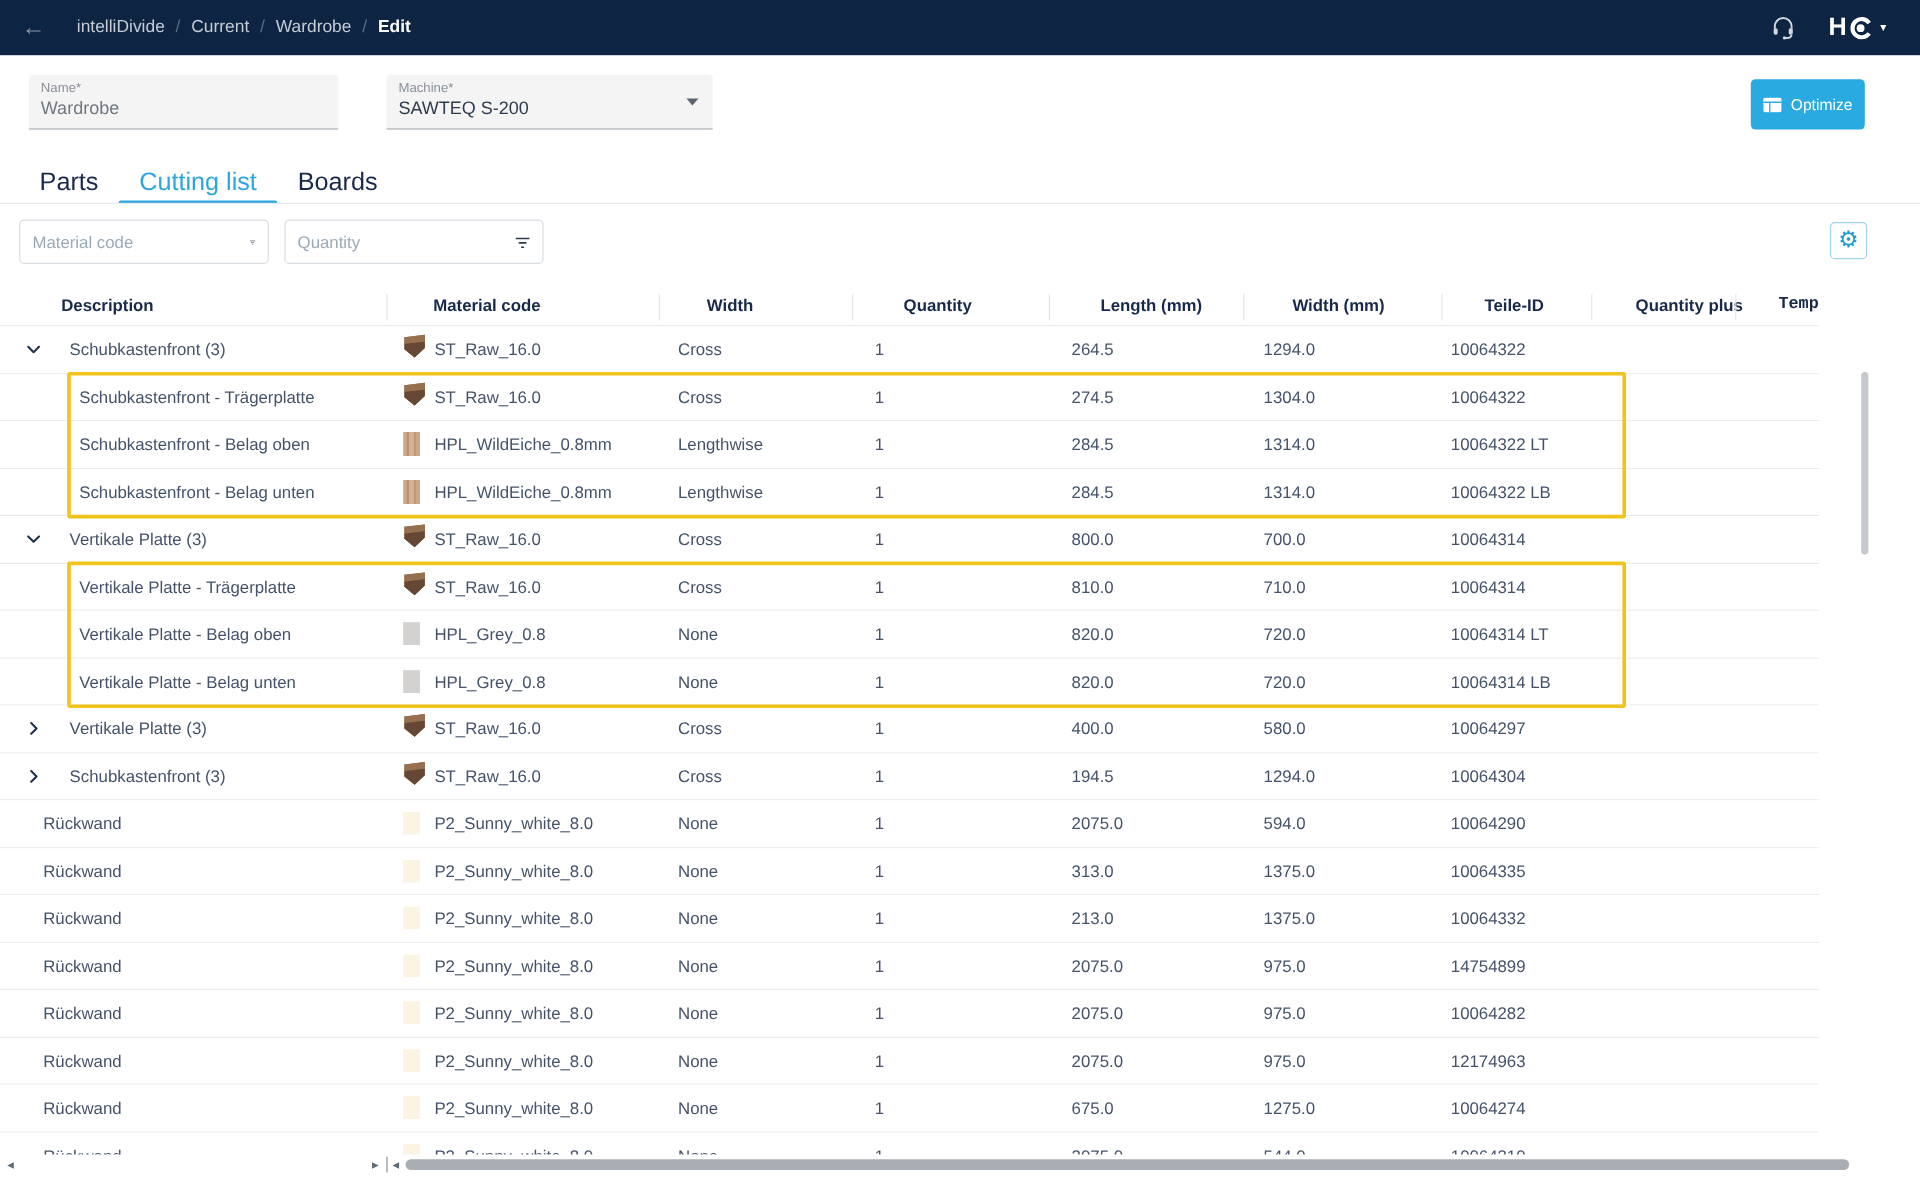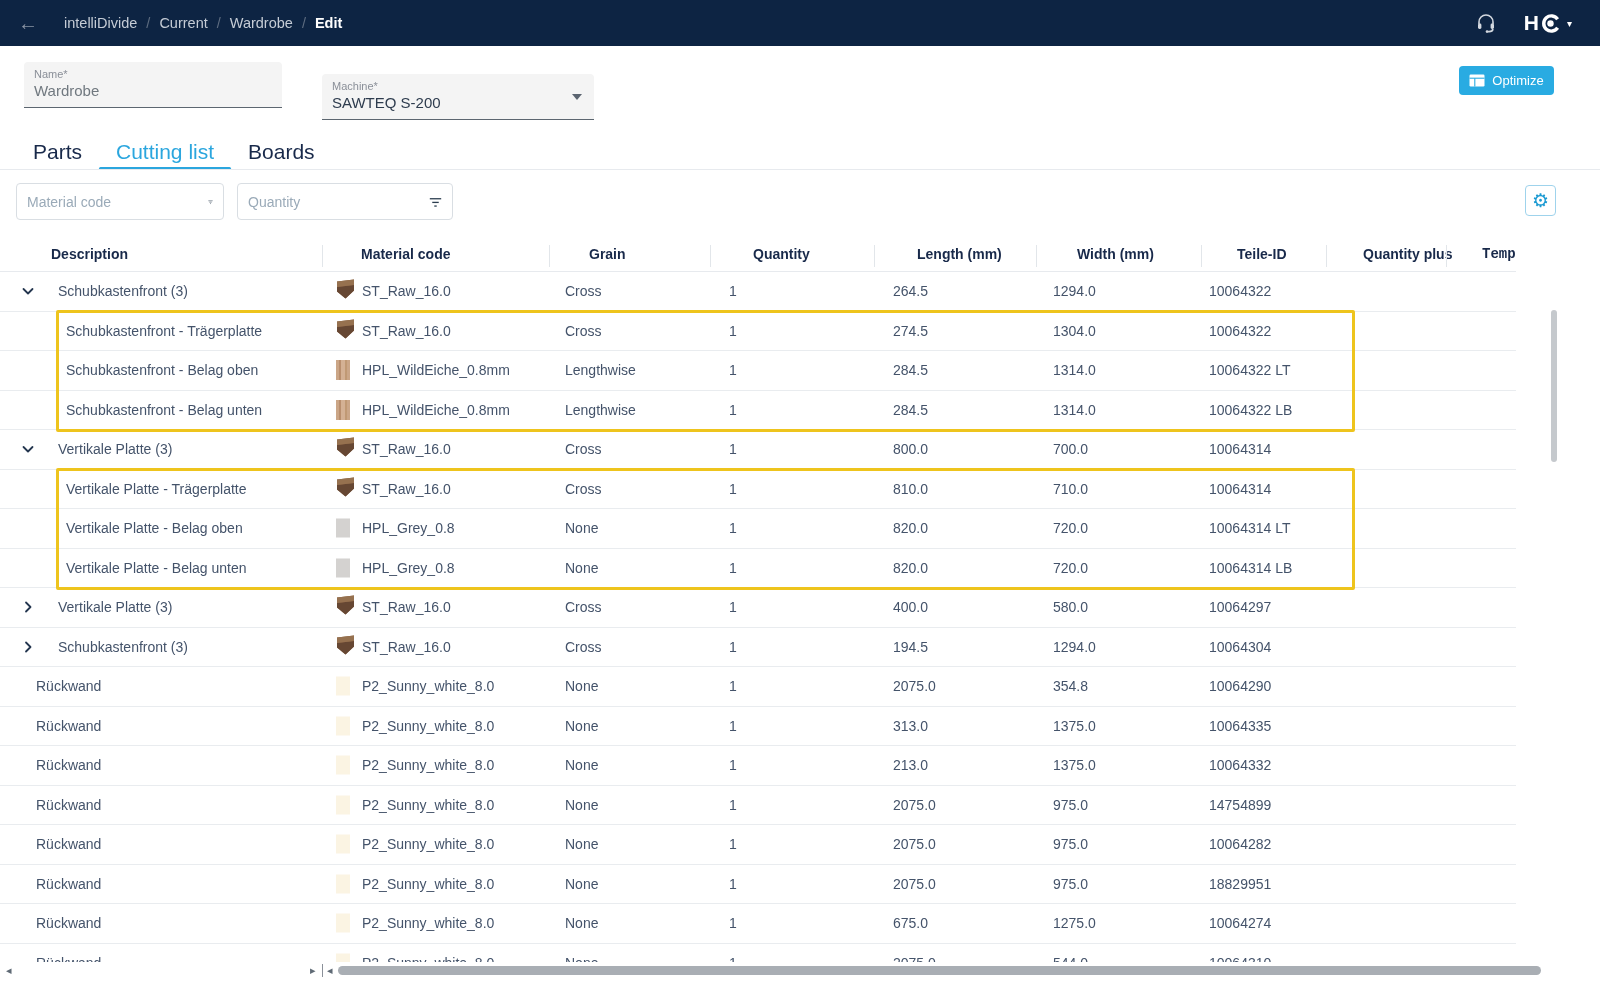--- a/index.html
+++ b/index.html
@@ -17,23 +17,23 @@
   .logo-h { color:#fff; font-weight:bold; font-size:21px; letter-spacing:-1px; }
   .logo-caret { color:#fff; font-size:10px; margin-left:4px; }
 
   
   .field { position:absolute; top:62px; height:46px; background:#f4f4f4; border-radius:4px 4px 0 0; border-bottom:1px solid #5c6670; padding:6px 10px 0 10px; }
   .field .flabel { font-size:11px; color:#8a8f98; display:block; line-height:13px; }
   .field .fvalue { font-size:15px; line-height:20px; color:#2e3c4e; display:block; white-space:nowrap; }
   .field .fvalue.muted { color:#70787f; }
   .field .fcaret { position:absolute; right:12px; top:20px; width:0; height:0; border-left:5px solid transparent; border-right:5px solid transparent; border-top:6px solid #5b6470; }
   .f-name { left:24px; width:258px; }
-  .f-machine { left:322px; width:272px;margin-top:12px; }
+  .f-machine { left:322px; width:272px; }
   .f-params { left:628px; width:272px; }
-  .optimize-btn { position:absolute; left:1459px; top:66px; width:95px; height:29px; background:var(--accent-blue,#29abe2); border:none; border-radius:4px; color:#fff; font-size:13px; font-family:"Liberation Sans",sans-serif; display:flex; align-items:center; justify-content:center; gap:7px; cursor:pointer; }
+  .optimize-btn { position:absolute; left:1459px; top:66px; width:95px; height:42px; background:var(--accent-blue,#29abe2); border:none; border-radius:4px; color:#fff; font-size:13px; font-family:"Liberation Sans",sans-serif; display:flex; align-items:center; justify-content:center; gap:7px; cursor:pointer; }
 
   
   .tabs { position:absolute; left:16px; top:135px; height:35px; display:flex; }
   .tabbar-line { position:absolute; left:0; top:169px; width:1600px; height:1px; background:#e7eaee; }
   .tab { position:relative; padding:0 17px; line-height:33px; font-size:21px; font-weight:normal; color:var(--text-navy,#18294a); cursor:pointer; }
   .tab.active { color:var(--active-tab,#2ba6de); }
   .tab.active::after { content:""; position:absolute; left:0; right:0; bottom:0; height:3px; background:var(--active-tab,#2ba6de); border-radius:2px; }
 
   
   .filter-box { position:absolute; top:183px; height:37px; border:1px solid #d9dee3; border-radius:4px; background:#fff; display:flex; align-items:center; padding:0 10px; }
@@ -146,21 +146,21 @@
       <line x1="1" y1="3" x2="15" y2="3" stroke="#2c3e50" stroke-width="1.6"></line>
       <line x1="4" y1="7.5" x2="12" y2="7.5" stroke="#2c3e50" stroke-width="1.6"></line>
       <line x1="6.5" y1="12" x2="9.5" y2="12" stroke="#2c3e50" stroke-width="1.6"></line>
     </svg>
   </div>
   <button class="settings-btn"><span>⚙</span></button>
 
   <div class="thead">
       <span class="hcell" style="left: 27px;">Description</span>
       <span class="hcell" style="left: 337px;">Material code</span>
-      <span class="hcell" style="left: 565px;">Grain</span>
+      <span class="hcell" style="left: 565px;">Width</span>
       <span class="hcell" style="left: 729px;">Quantity</span>
       <span class="hcell" style="left: 893px;">Length (mm)</span>
       <span class="hcell" style="left: 1053px;">Width (mm)</span>
       <span class="hcell" style="left: 1213px;">Teile-ID</span>
       <span class="hcell" style="left: 1339px;">Quantity plus</span>
       <span class="hcell" style="left: 1458px; font-family: Liberation Mono, monospace;">Template</span>
       <div class="hsep" style="left: 322px;"></div>
       <div class="hsep" style="left: 549px;"></div>
       <div class="hsep" style="left: 710px;"></div>
       <div class="hsep" style="left: 874px;"></div>
@@ -307,21 +307,21 @@
         <span class="cell l-wid">1294.0</span>
         <span class="cell l-id">10064304</span>
       </div>
       <div class="trow">
         <span class="cell l-plain">Rückwand</span>
         <span class="swatch sw-rect sw-cream"></span>
         <span class="cell l-mat">P2_Sunny_white_8.0</span>
         <span class="cell l-grain">None</span>
         <span class="cell l-qty">1</span>
         <span class="cell l-len">2075.0</span>
-        <span class="cell l-wid">354.8</span>
+        <span class="cell l-wid">594.0</span>
         <span class="cell l-id">10064290</span>
       </div>
       <div class="trow">
         <span class="cell l-plain">Rückwand</span>
         <span class="swatch sw-rect sw-cream"></span>
         <span class="cell l-mat">P2_Sunny_white_8.0</span>
         <span class="cell l-grain">None</span>
         <span class="cell l-qty">1</span>
         <span class="cell l-len">313.0</span>
         <span class="cell l-wid">1375.0</span>
@@ -358,21 +358,21 @@
         <span class="cell l-id">10064282</span>
       </div>
       <div class="trow">
         <span class="cell l-plain">Rückwand</span>
         <span class="swatch sw-rect sw-cream"></span>
         <span class="cell l-mat">P2_Sunny_white_8.0</span>
         <span class="cell l-grain">None</span>
         <span class="cell l-qty">1</span>
         <span class="cell l-len">2075.0</span>
         <span class="cell l-wid">975.0</span>
-        <span class="cell l-id">18829951</span>
+        <span class="cell l-id">12174963</span>
       </div>
       <div class="trow">
         <span class="cell l-plain">Rückwand</span>
         <span class="swatch sw-rect sw-cream"></span>
         <span class="cell l-mat">P2_Sunny_white_8.0</span>
         <span class="cell l-grain">None</span>
         <span class="cell l-qty">1</span>
         <span class="cell l-len">675.0</span>
         <span class="cell l-wid">1275.0</span>
         <span class="cell l-id">10064274</span>

